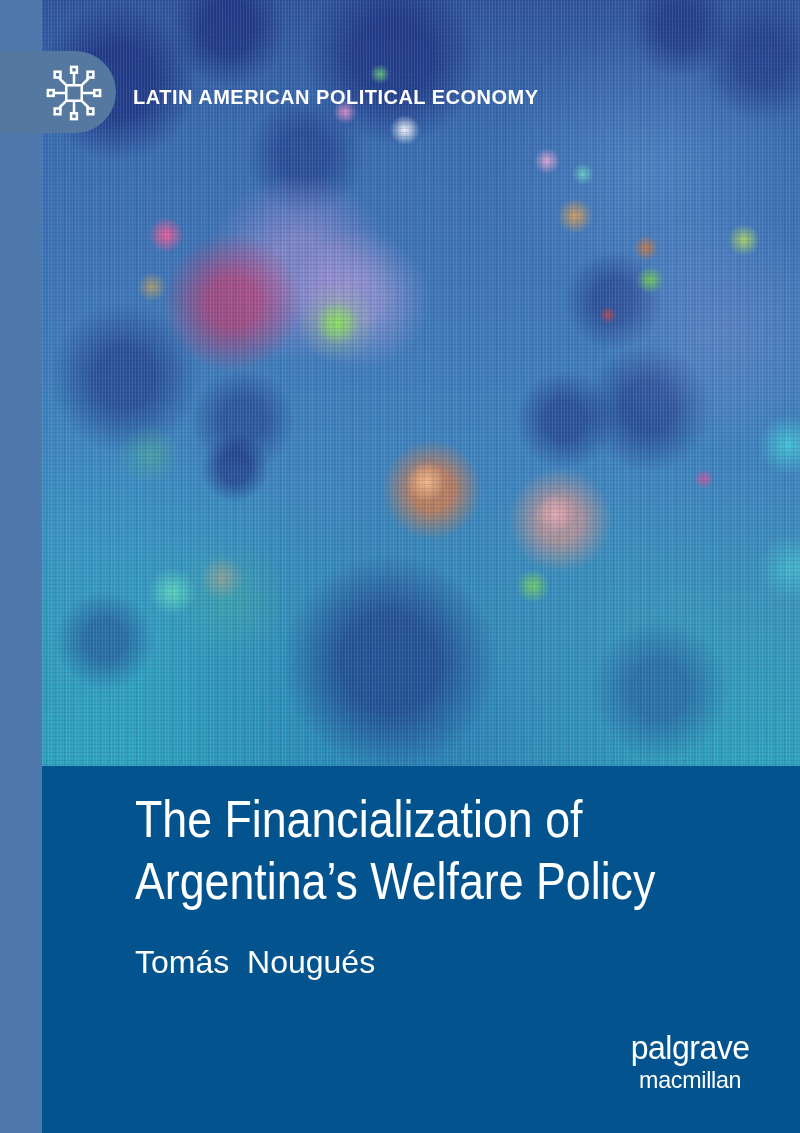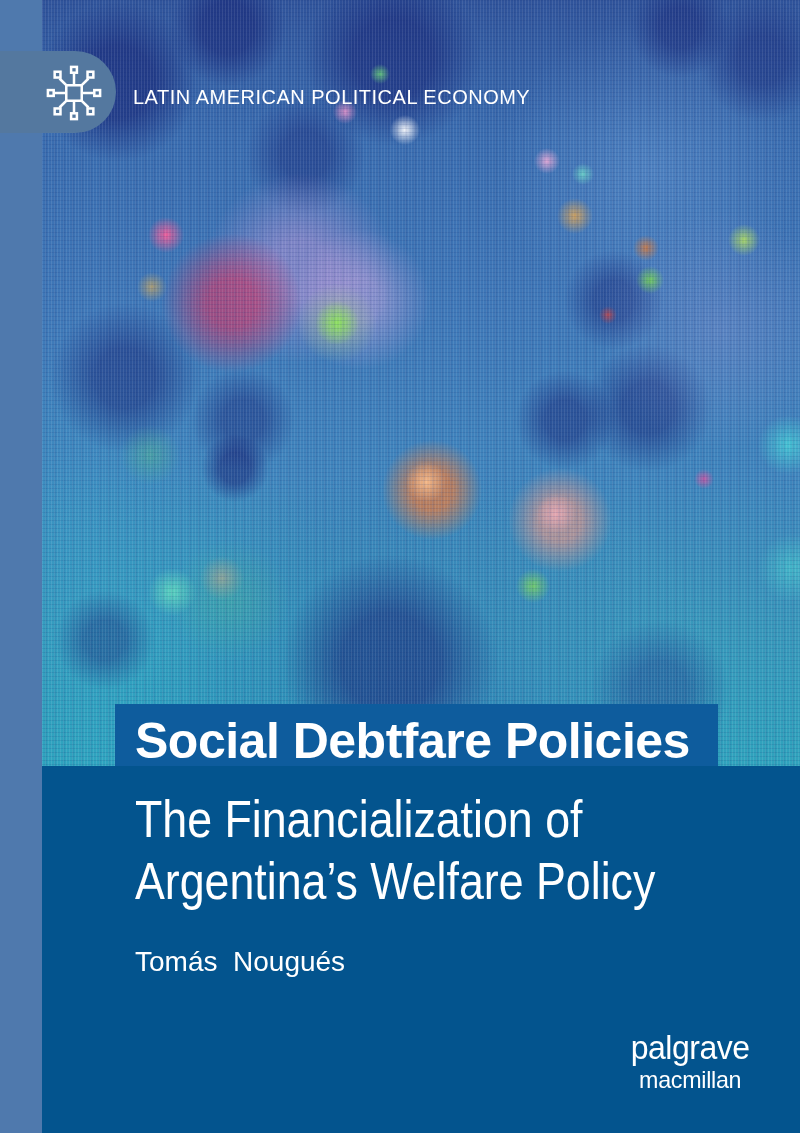--- a/index.html
+++ b/index.html
@@ -95,21 +95,21 @@
     position:absolute;left:0;top:51px;width:116px;height:82px;z-index:4;
     background:var(--badge-blue,#54789f);
     border-radius:0 41px 41px 0;
   }
   .series-badge svg{position:absolute;left:45px;top:13px;}
 
   
   .series-title{
     position:absolute;left:133px;top:87px;z-index:4;
     color:var(--text-white,#fff);
-    font-size:20px;font-weight:normal;letter-spacing:.5px;line-height:20px;
+    font-size:20px;font-weight:bold;letter-spacing:.5px;line-height:20px;
     white-space:nowrap;
   }
 
   
   .title-bar{
     position:absolute;left:115px;top:704px;width:603px;height:62px;z-index:3;
     background:var(--title-bar-blue,#0e5c9d);
   }
   .book-title{
     margin:0;padding:12px 0 0 20px;
@@ -120,21 +120,21 @@
   .book-subtitle{
     position:absolute;left:135px;top:788px;z-index:3;
     color:var(--text-white,#fff);
     font-size:52px;font-weight:300;line-height:62px;letter-spacing:0;
     transform:scaleX(.86);transform-origin:0 0;
     white-space:nowrap;
   }
   .author-name{
     position:absolute;left:135px;top:946px;z-index:3;
     color:var(--text-white,#fff);
-    font-size:28px;font-weight:400;line-height:32px;
+    font-size:32px;font-weight:400;line-height:32px;
     white-space:pre;
   }
 
   
   .publisher{
     position:absolute;right:50px;top:1031px;z-index:3;
     color:var(--text-white,#fff);text-align:center;
   }
   .publisher .brand{
     font-size:33px;line-height:34px;letter-spacing:-.5px;font-weight:400;
@@ -175,23 +175,20 @@
         <line x1="37" y1="37" x2="45" y2="45"></line>
           <rect x="44" y="46" width="6" height="6"></rect>
         <line x1="23" y1="37" x2="15" y2="45"></line>
           <rect x="10" y="46" width="6" height="6"></rect>
       </g>
     </svg>
   </div>
 
   <div class="series-title">LATIN AMERICAN POLITICAL ECONOMY</div>
 
-  <div class="title-bar">
-    <h1 class="book-title">Social Debtfare Policies</h1>
-  </div>
 
   <div class="book-subtitle">
     <div>The Financialization of</div>
     <div>Argentina’s Welfare Policy</div>
   </div>
 
   <div class="author-name">Tomás  Nougués</div>
 
   <div class="publisher">
     <div class="brand">palgrave</div>

